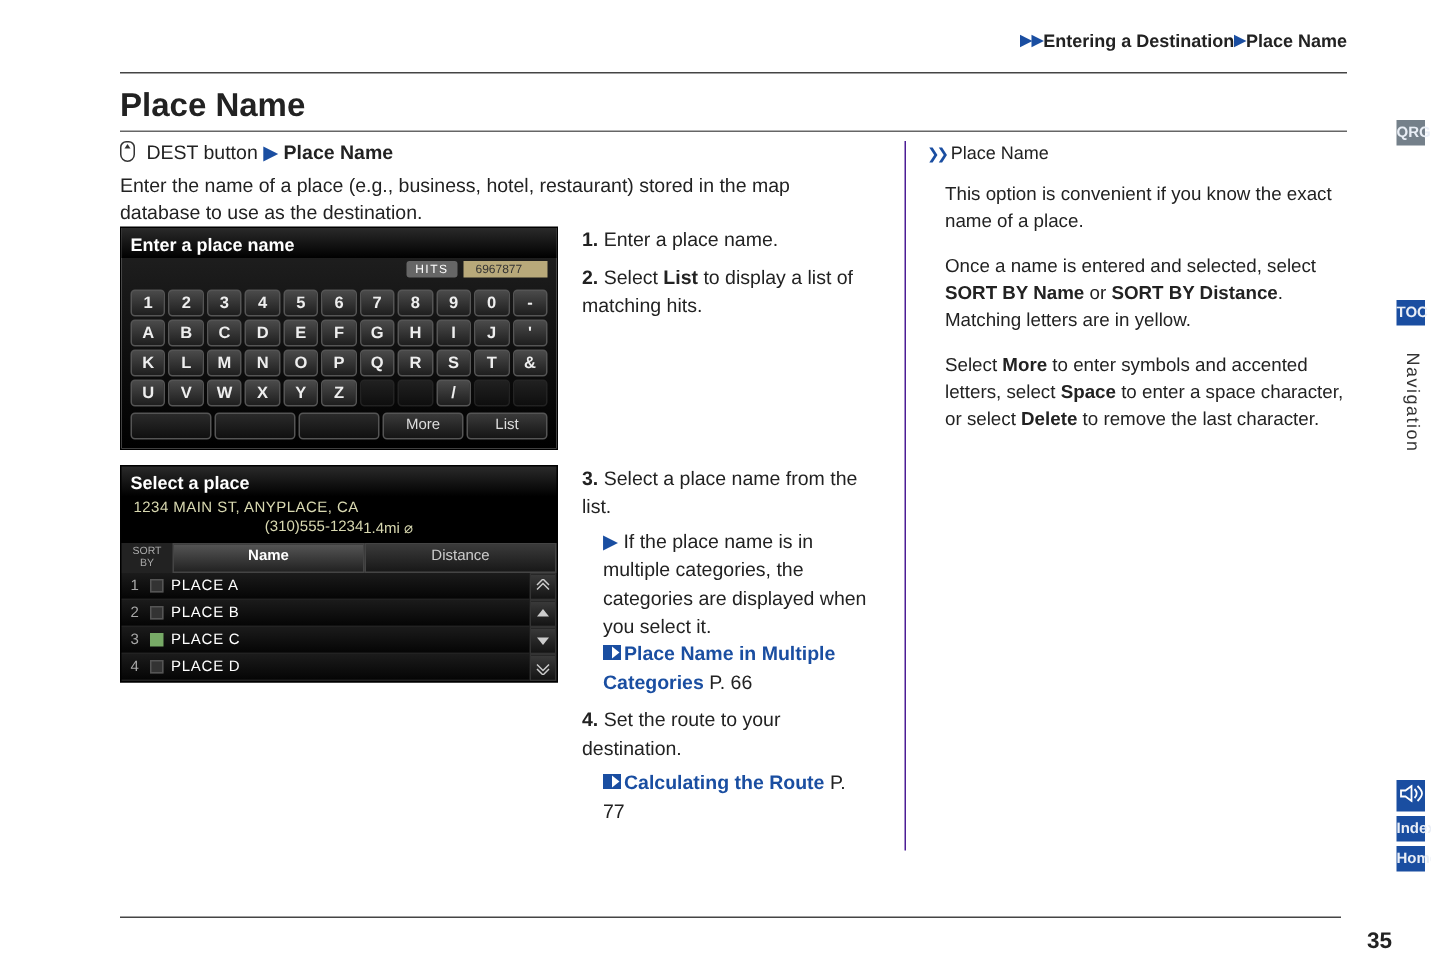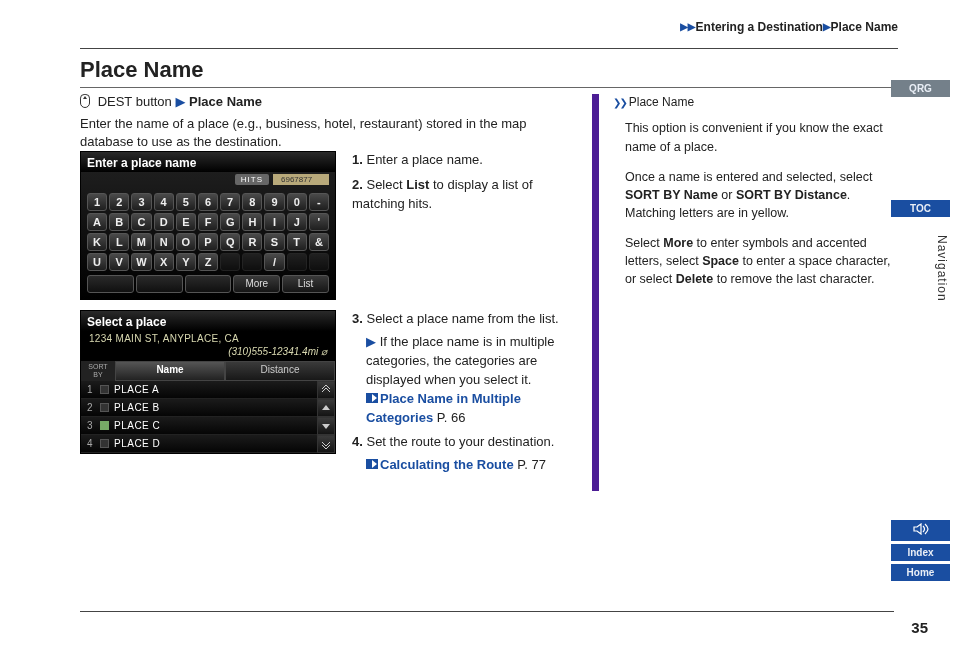--- a/index.html
+++ b/index.html
@@ -24,41 +24,41 @@
     color: #222;
   }
   .bc .tri { color:#1a4ea1; font-size:10px; vertical-align:1px; }
   .rule-top { border-top:1px solid #444; margin-bottom:8px; }
 
   
   h1 { font-size: 22px; font-weight: 700; margin-bottom: 4px; }
   .rule-mid { border-top:1px solid #666; margin-bottom:6px; }
 
   
-  .cols { display:flex; gap:12px; }
+  .cols { display:flex; gap:23px; }
   .colL { width: 500px; }
-  .colR { flex:1; border-left:7px solid #4c1d95; padding-left:14px; font-size:12.5px; line-height:1.45; }
+  .colR { flex:1; border-left:1px solid #4c1d95; padding-left:14px; font-size:12.5px; line-height:1.45; }
 
   
   .intro-line { margin-bottom:6px; font-size:13px; }
   .intro-line .mouseico {
     display:inline-block; width:10px; height:14px; border:1px solid #333;
     border-radius:5px 5px 6px 6px; position:relative; vertical-align:-2px; margin-right:4px;
   }
   .intro-line .mouseico::after{
     content:""; position:absolute; top:1px; left:50%; transform:translateX(-50%);
     width:0; height:0; border-left:2px solid transparent; border-right:2px solid transparent;
     border-bottom:3px solid #333;
   }
   .intro-line .tri2 { color:#1a4ea1; }
   .intro-desc { line-height:1.4; }
 
   
   .row { display:flex; gap:16px; margin-bottom:10px; align-items:flex-start; }
-  .screenimg { width: 256px; }
+  .screenimg { width: 292px; }
   .stepcol { flex:1; font-size:13px; line-height:1.45; }
   ol.steps { list-style:none; }
   ol.steps li { margin-bottom:6px; }
   .stepnum { font-weight:700; }
   .sublist { margin-left:14px; margin-top:4px; }
   .sublist .arrow { color:#1a4ea1; }
   .xref { color:#1a4ea1; font-weight:600; }
   .xrefico {
     display:inline-block; width:12px; height:10px; background:#1a4ea1; position:relative;
     vertical-align:0; margin-right:2px;
@@ -85,21 +85,21 @@
   .botbtn {
     flex:1; background:linear-gradient(#3a3a3a,#151515); border:1px solid #555; border-radius:3px;
     text-align:center; font-size:10px; line-height:16px; height:18px; color:#ddd;
   }
   .botbtn.blank { background:linear-gradient(#2a2a2a,#101010); }
 
   
   .scr2 { background:#000; border:1px solid #000; color:#fff; font-size:10px; }
   .scr2 .titlebar { font-size:12px; font-weight:600; padding:4px 6px 2px; background:linear-gradient(#2a2a2a,#000); font-family:Arial; }
   .addr { padding:2px 8px; font-size:10px; color:#d8d8b0; letter-spacing:0.3px; }
-  .phone-row { display:flex; justify-content:flex-end; padding:0 8px 4px; font-size:10px; color:#d8d8b0;font-style:italic; }
+  .phone-row { display:flex; justify-content:center; padding:0 8px 4px; font-size:10px; color:#d8d8b0; }
   .sorthdr { display:flex; background:#222; }
   .sorthdr .lab { font-size:7px; line-height:8px; padding:2px 4px; color:#aaa; width:34px; text-align:center; }
   .tab {
     flex:1; text-align:center; font-size:10px; padding:2px 0;
     background:linear-gradient(#3a3a3a,#181818); border:1px solid #444; color:#ccc;
   }
   .tab.sel { background:linear-gradient(#555,#222); color:#fff; font-weight:600; }
   .listbody { display:flex; }
   .listcol { flex:1; }
   .listrow {
@@ -118,21 +118,21 @@
   .scrollbtn svg { width:10px; height:10px; fill:#ccc; }
 
   
   .rhead { font-size:12px; margin-bottom:8px; }
   .rhead .dbl { color:#1a4ea1; letter-spacing:-2px; font-size:10px; margin-right:3px; }
   .rpara { padding-left:12px; margin-bottom:12px; }
 
   
   .edge { position:absolute; right:4px; }
   .edgeblock {
-    width:59px; padding:3px 0; text-align:center; font-size:10px; font-weight:600;
+    width:19px; padding:3px 0; text-align:center; font-size:10px; font-weight:600;
     color:#e9eef6; margin-bottom:3px;margin-left:26px;
   }
   .sideword {
     position:absolute; right:5px; top:235px; font-size:12px; letter-spacing:1px;
     writing-mode: vertical-rl; color:#333;
   }
   .pagenum {
     position:absolute; right:26px; bottom:14px; font-size:15px; font-weight:700;
   }
   .rule-bottom { position:absolute; left:80px; right:60px; bottom:38px; border-top:1px solid #444; }

